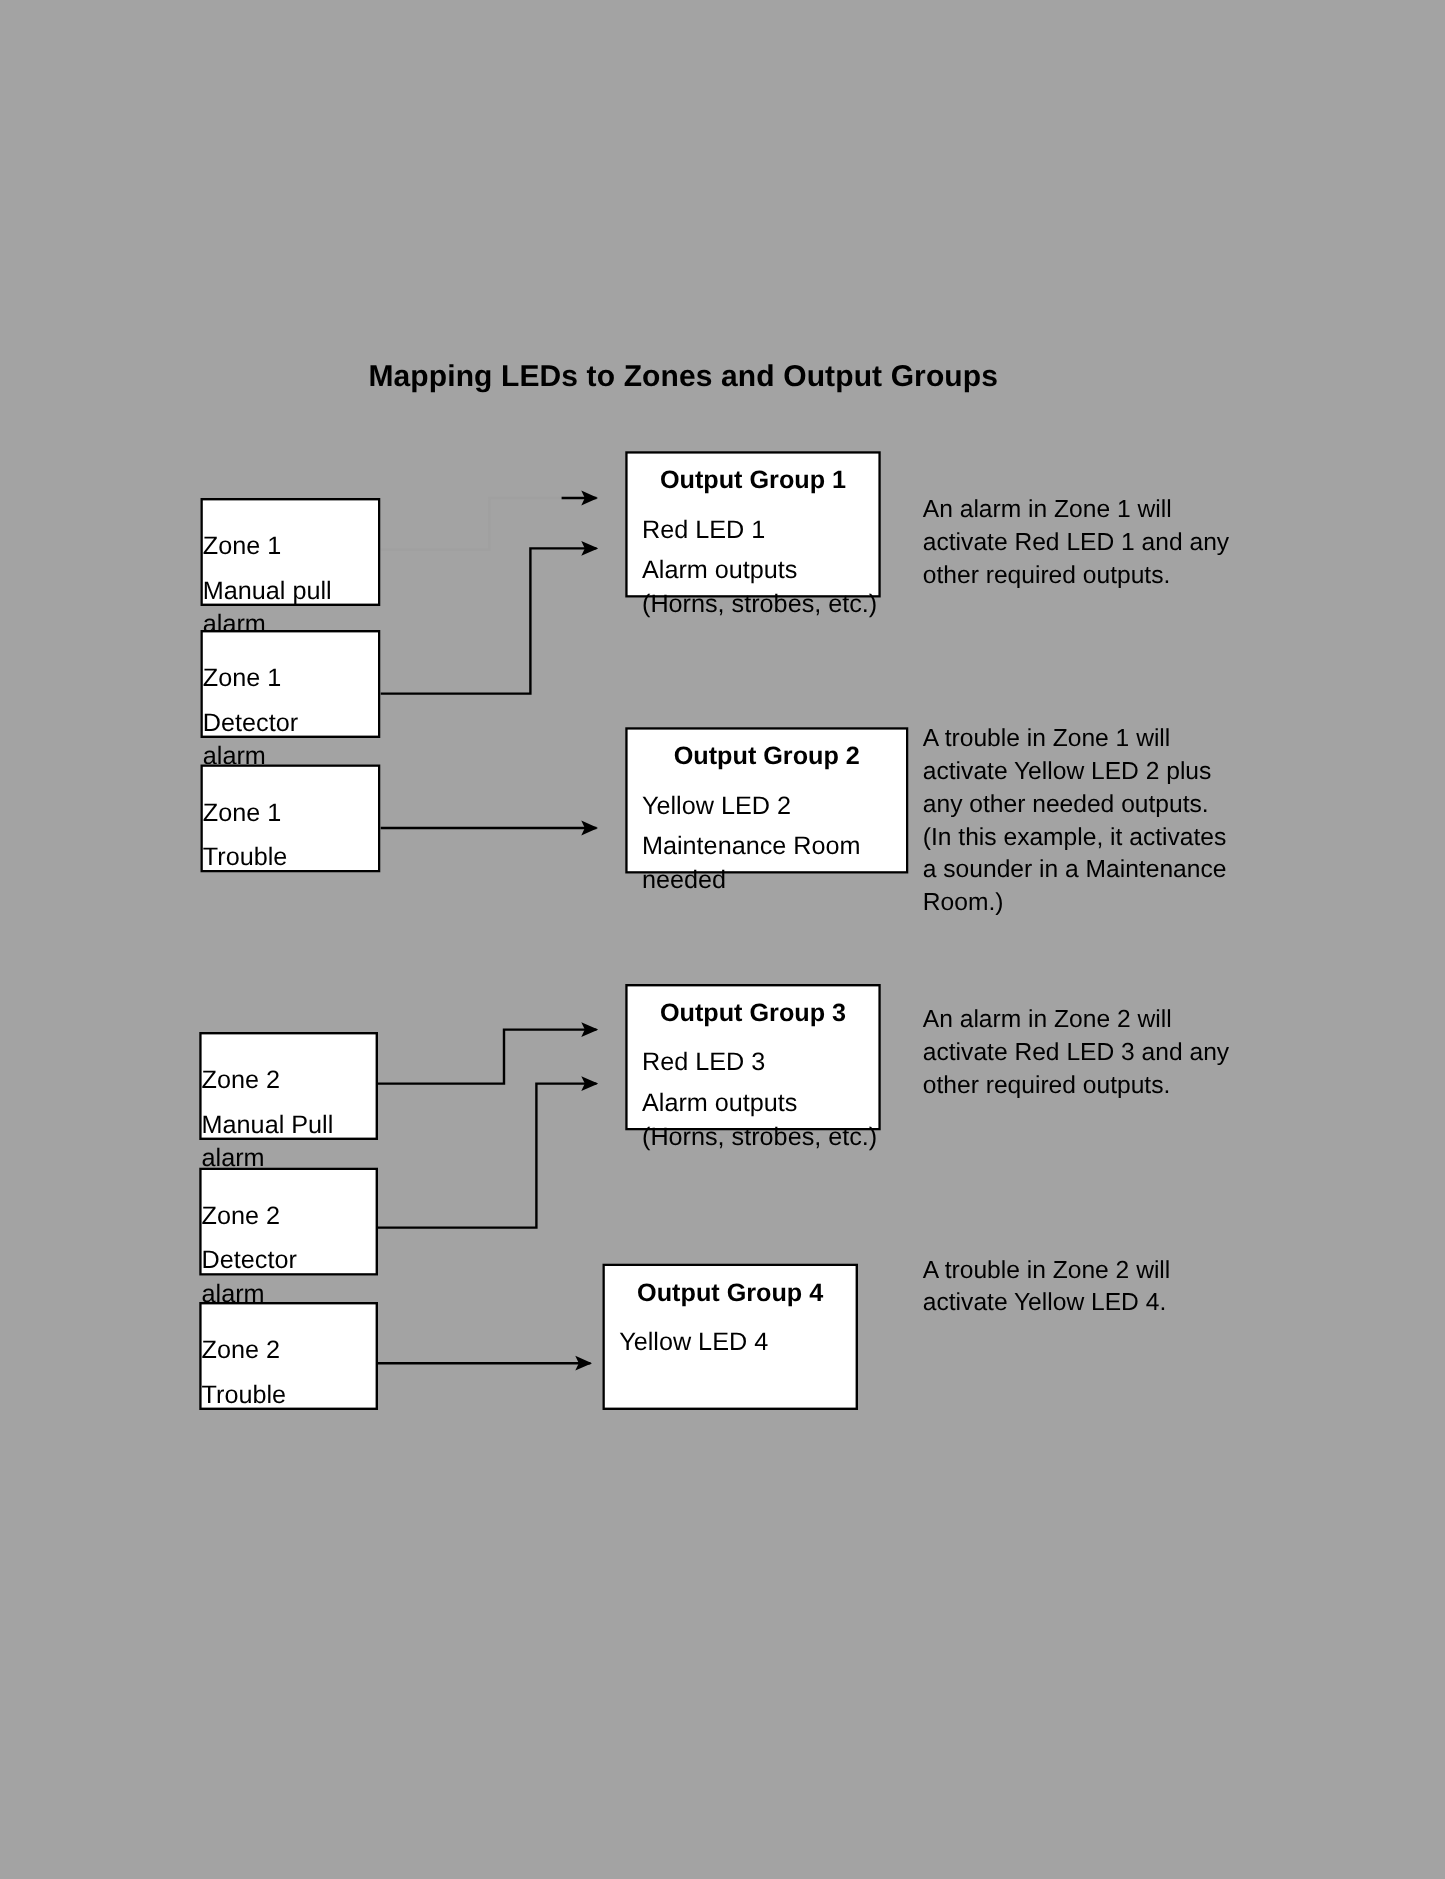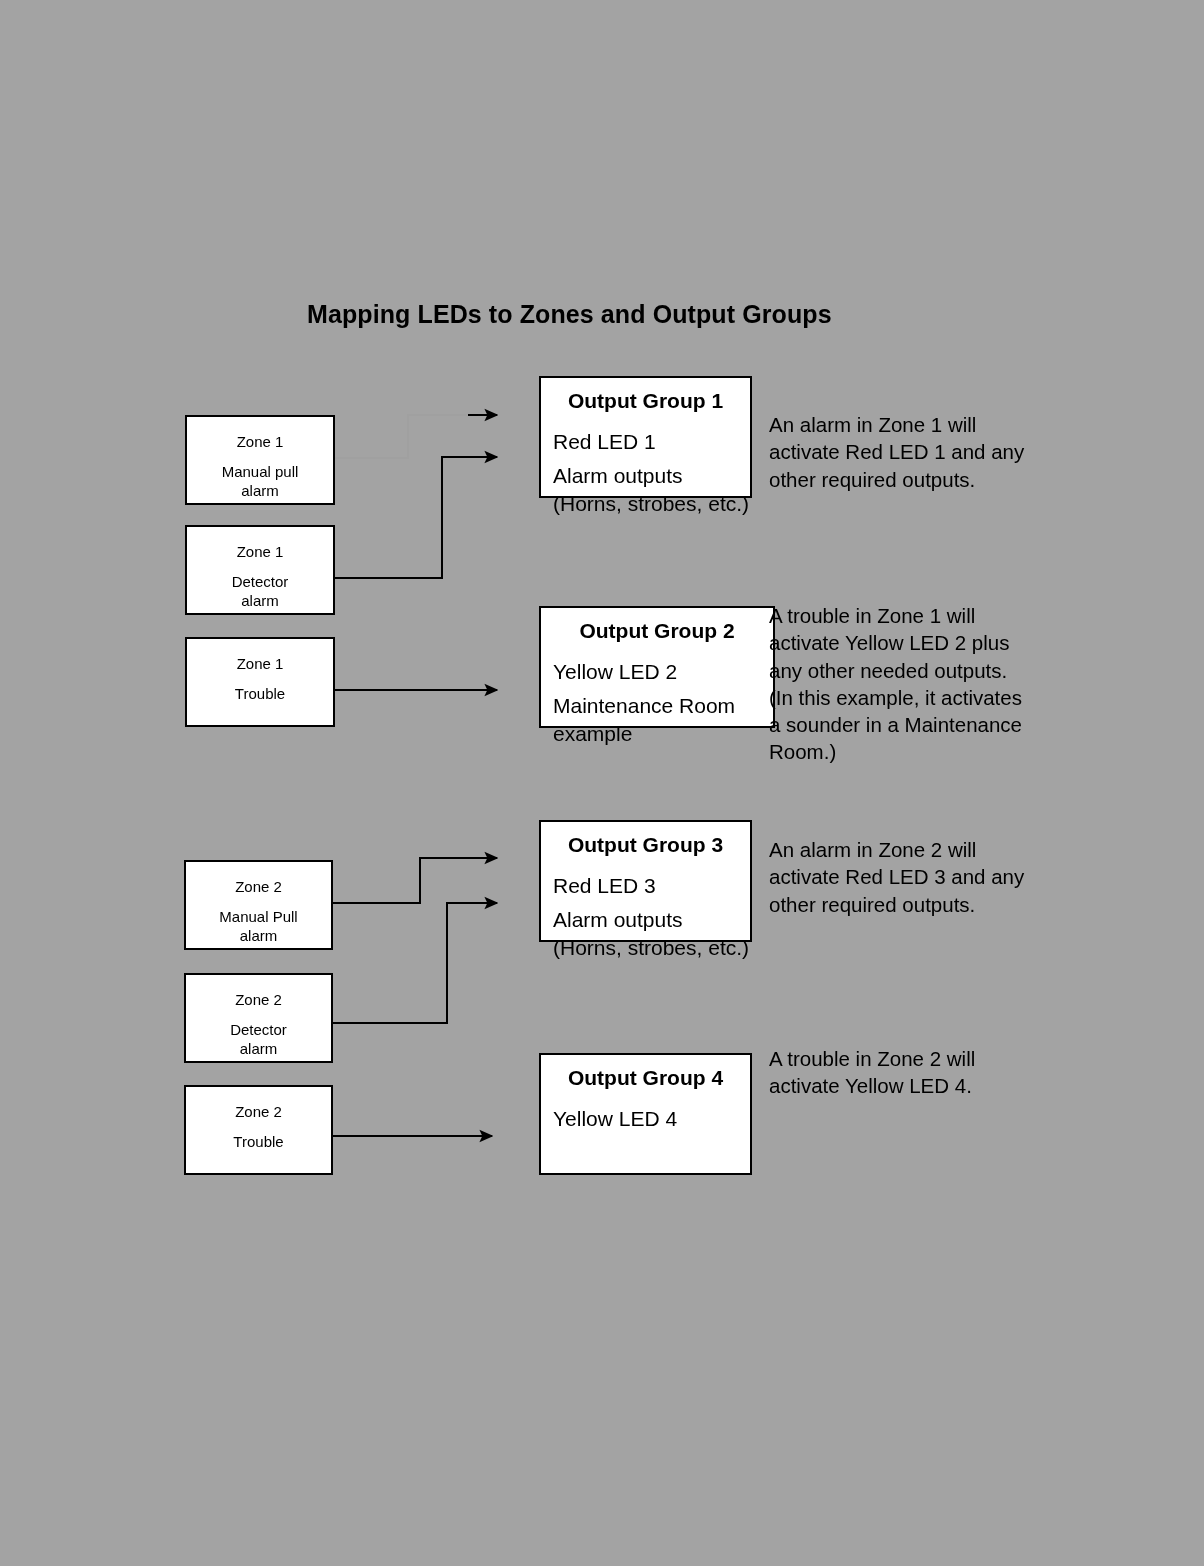--- a/index.html
+++ b/index.html
@@ -31,29 +31,28 @@
     letter-spacing: 0.1px;
     white-space: nowrap;
   }
 
   
   .box {
     position: absolute;
     border: 2px solid #000000;
     background: #ffffff;
     box-sizing: border-box;
-    margin-left: 18px;
   }
 
   
   .zone-box {
-    text-align: center;
-    font-size: 15px;
+    text-align: left;
+    font-size: 21px;
     line-height: 1.30;
-    padding-top: 15px;
+    padding-top: 25px;
   }
   .zone-box .zone-title {
     display: block;
     margin-bottom: 10px;
   }
   .zone-box .zone-desc {
     display: block;
     white-space: pre-line;
   }
 
@@ -175,31 +174,31 @@
     <span class="og-title">Output Group 1</span>
     <span class="og-line">Red LED 1</span>
     <span class="og-line">Alarm outputs
  (Horns, strobes, etc.)</span>
   </div>
 
   <div class="box og-box" style="left:521px; top:606px; width:236px; height:122px;">
     <span class="og-title">Output Group 2</span>
     <span class="og-line">Yellow LED 2</span>
     <span class="og-line">Maintenance Room
-example</span>
+needed</span>
   </div>
 
   <div class="box og-box" style="left:521px; top:820px; width:213px; height:122px;">
     <span class="og-title">Output Group 3</span>
     <span class="og-line">Red LED 3</span>
     <span class="og-line">Alarm outputs
  (Horns, strobes, etc.)</span>
   </div>
 
-  <div class="box og-box" style="left:521px; top:1053px; width:213px; height:122px;">
+  <div class="box og-box" style="left:502px; top:1053px; width:213px; height:122px;">
     <span class="og-title">Output Group 4</span>
     <span class="og-line">Yellow LED 4</span>
     <span class="og-line"></span>
   </div>
 
   <div class="note" style="left:769px; top:411px;">An alarm in Zone 1 will
 activate Red LED 1 and any
 other required outputs.</div>
 
   <div class="note" style="left:769px; top:602px;">A trouble in Zone 1 will

